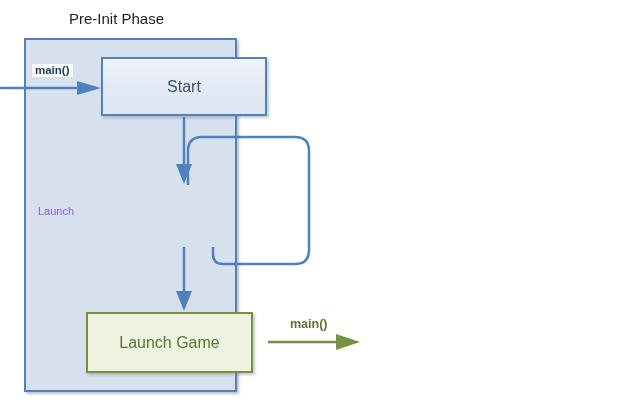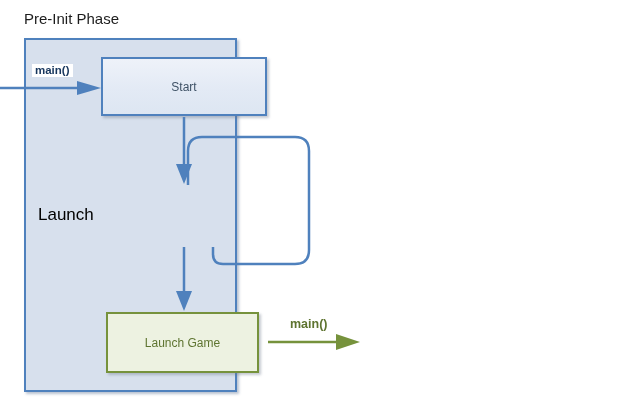--- a/index.html
+++ b/index.html
@@ -7,65 +7,66 @@
     position: relative;
     width: 640px;
     height: 414px;
     background: #ffffff;
     font-family: "Liberation Sans", sans-serif;
     overflow: hidden;
   }
   .abs { position: absolute; }
 
   #diagram-title {
-    left: 24px; top: 10px; width: 213px;
+    left: 10px; top: 10px; width: 213px;
+    text-align: center;
     font-size: 15px;
     color: #1c1c1c;
     z-index: 5;
   }
 
   #launch-container {
     left: 24px; top: 38px;
     width: 213px; height: 354px;
     background: #d7e0ed;
     border: 2px solid #4f81bd;
     box-sizing: border-box;
     box-shadow: 1.5px 1.5px 2.5px rgba(100,120,150,0.45);
     z-index: 1;
   }
   #container-label {
     left: 38px; top: 205px;
-    font-size: 17px;
-    color: #000000;
+    font-size: 11px;
+    color: #8b5cf6;
     z-index: 2;
   }
 
   .node {
     box-sizing: border-box;
     display: flex;
     align-items: center;
     justify-content: center;
-    font-size: 12px;
+    font-size: 16px;
     z-index: 3;
     box-shadow: 1.5px 1.5px 2.5px rgba(110,120,140,0.4);
   }
   #node-start {
     left: 101px; top: 57px; width: 166px; height: 59px;
     background: linear-gradient(180deg, #eef2f9 0%, #e3eaf5 55%, #dde6f2 100%);
     border: 2px solid #4f81bd;
     color: #3f5266;
   }
   #node-initialise-tweakers {
     left: 100px; top: 186px; width: 168px; height: 60px;
     background: #fce9da;
     border: 2.5px solid #e36c09;
     color: #e36c09;
   }
   #node-launch-game {
-    left: 106px; top: 312px; width: 153px; height: 61px;
+    left: 86px; top: 312px; width: 167px; height: 61px;
     background: #edf2e1;
     border: 2px solid #76923c;
     color: #5e7430;
   }
 
   #arrows-layer {
     left: 0; top: 0; width: 640px; height: 414px;
     z-index: 4;
     pointer-events: none;
   }

